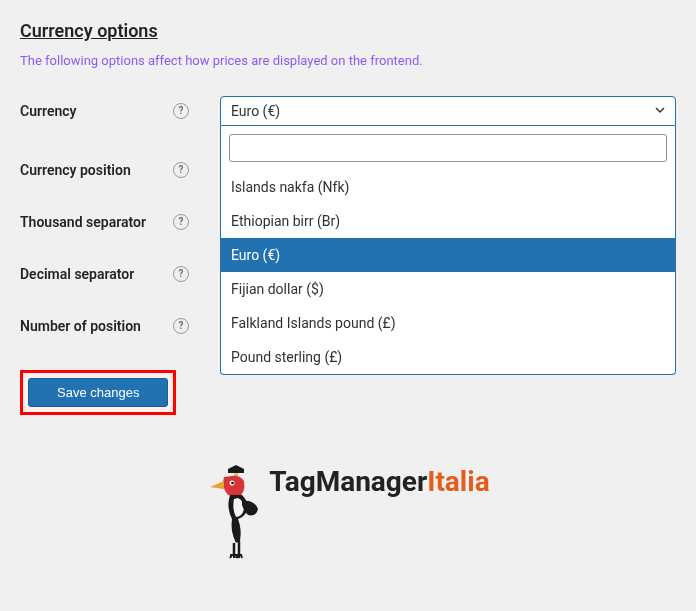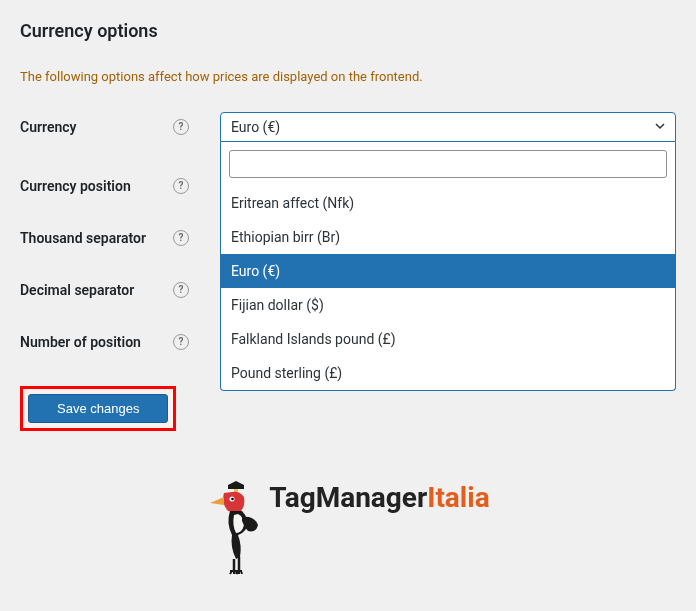--- a/index.html
+++ b/index.html
@@ -13,25 +13,26 @@
       color: #1d2327;
       background: #f0f0f1;
       width: 696px;
       height: 611px;
       padding: 20px;
       position: relative;
     }
     .page-title {
       font-size: 18px;
       font-weight: 600;
-      margin-bottom: 28px;
+      margin-bottom: 12px;
+      text-decoration: underline;
     }
     .description {
       font-size: 13px;
-      color: #a16207;
+      color: #8b5cf6;
       margin-bottom: 28px;
     }
     .form-table {
       width: 100%;
     }
     .form-row {
       display: flex;
       align-items: center;
       margin-bottom: 36px;
       position: relative;
@@ -197,21 +198,21 @@
           <svg width="12" height="12" viewBox="0 0 12 12">
               <path d="M2 4 L6 8 L10 4" stroke="currentColor" stroke-width="1.5" fill="none"></path>
             </svg>
         </span>
       </div>
       <div class="dropdown-panel">
         <div class="dropdown-search">
           <input type="text" value="" style="">
         </div>
         <div class="dropdown-options" id="currency-options">
-        <div class="dropdown-option">Eritrean affect (Nfk)</div>
+        <div class="dropdown-option">Islands nakfa (Nfk)</div>
             <div class="dropdown-option">Ethiopian birr (Br)</div>
             <div class="dropdown-option highlighted">Euro (€)</div>
             <div class="dropdown-option">Fijian dollar ($)</div>
             <div class="dropdown-option">Falkland Islands pound (£)</div>
             <div class="dropdown-option">Pound sterling (£)</div>
           </div>
       </div>
     </div>
   </div>
 

